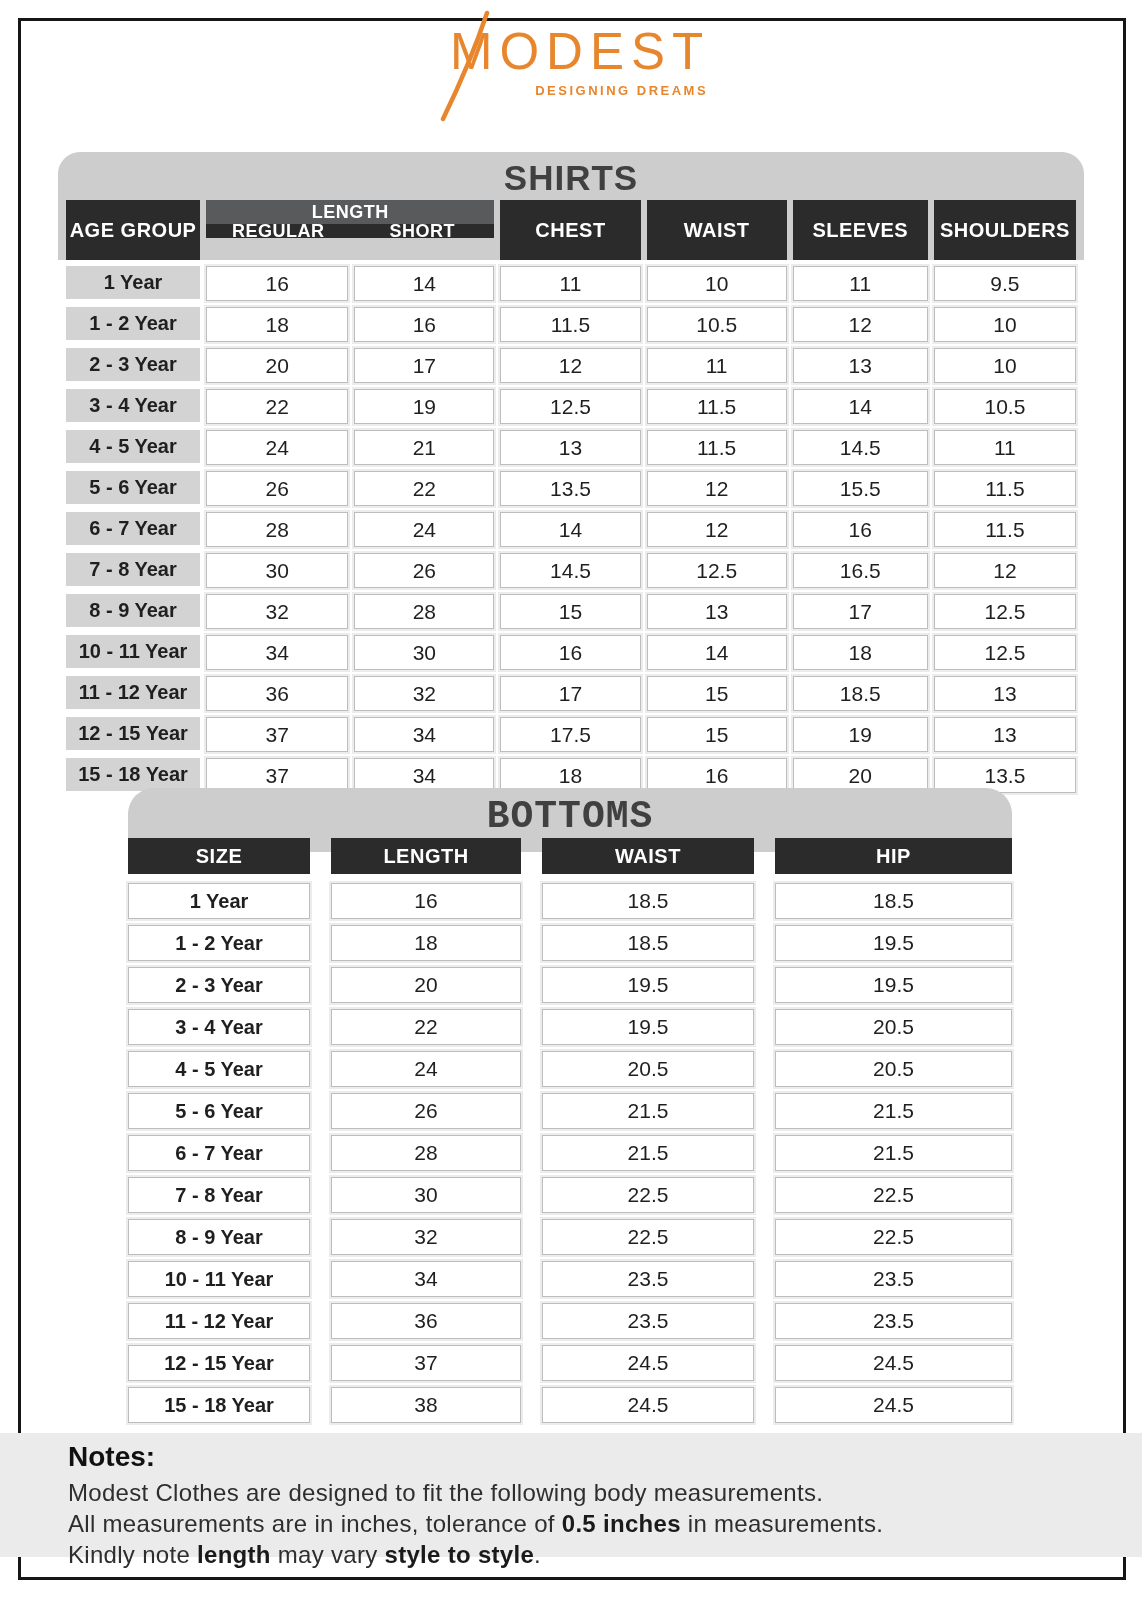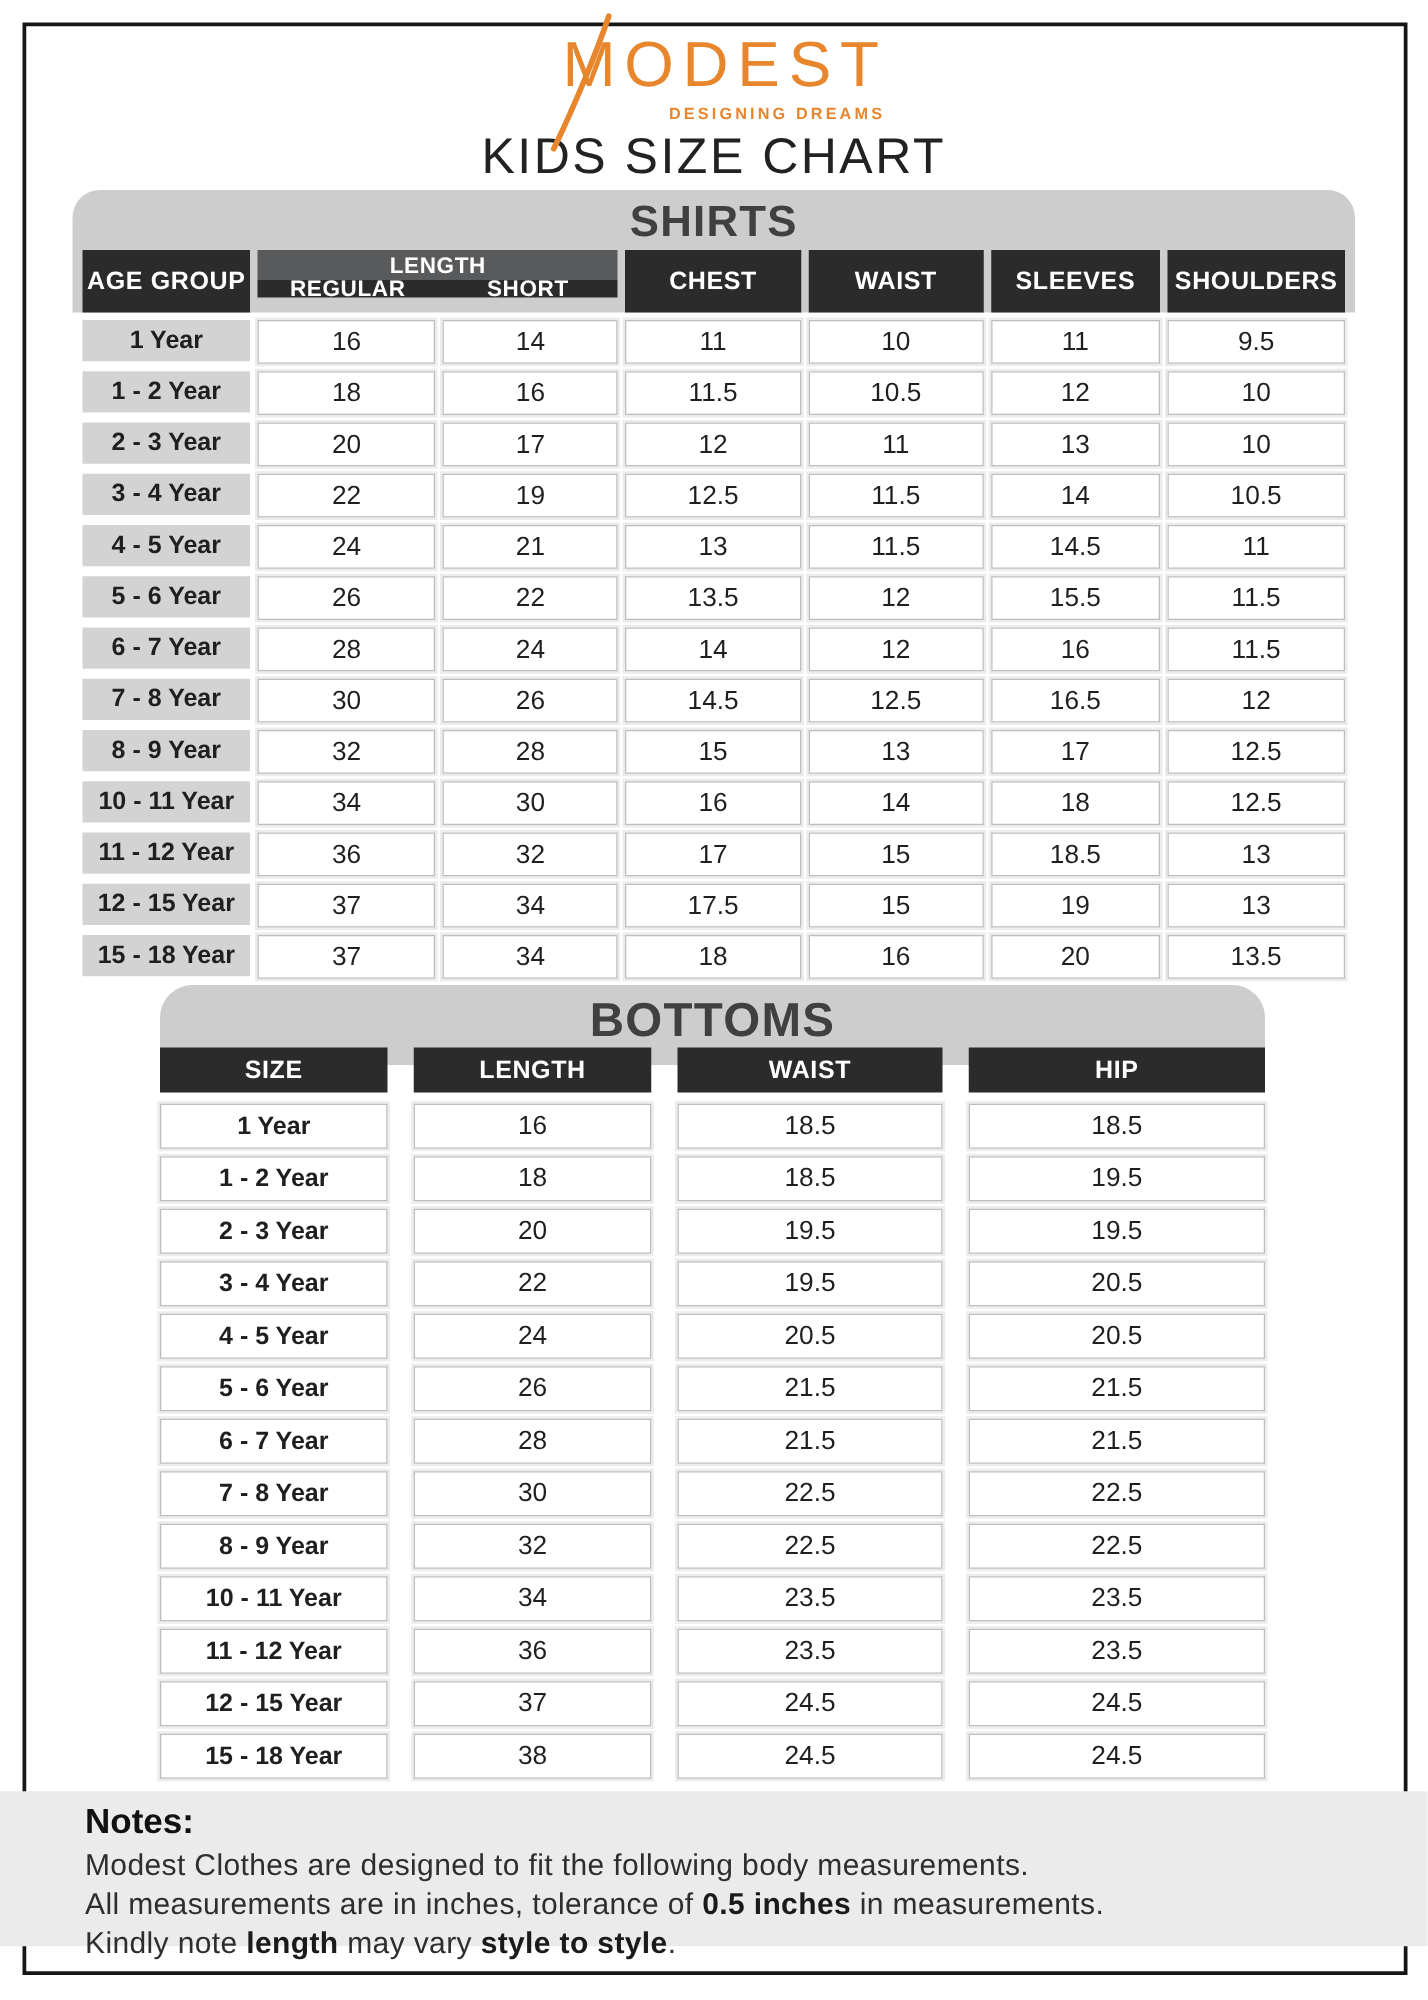--- a/index.html
+++ b/index.html
@@ -45,21 +45,21 @@
     letter-spacing:1px; color:#404040; height:44px; line-height:44px;
   }
   .sgrid {
     display:grid;
     grid-template-columns:133fr 141fr 139fr 139fr 139fr 134fr 141fr;
     gap:6px;
   }
   .hcell {
     background:#2b2b2b; color:#fff; font-weight:700; font-size:20px;
     letter-spacing:0.5px; display:flex; align-items:center; justify-content:center;
-    height:50px;
+    height:60px;
   }
   .length-group { grid-column:2 / span 2; display:flex; flex-direction:column; height:50px; }
   .length-top {
     background:#595a5c; color:#fff; font-weight:700; font-size:18px;
     height:24px; display:flex; align-items:center; justify-content:center; letter-spacing:0.5px;
   }
   .length-bottom { background:#2b2b2b; height:14px; display:flex; }
   .length-bottom div {
     flex:1; color:#fff; font-weight:700; font-size:18px;
     display:flex; align-items:center; justify-content:center; letter-spacing:0.5px;
@@ -68,21 +68,21 @@
   .srow { display:grid; grid-template-columns:133fr 141fr 139fr 139fr 139fr 134fr 141fr; gap:6px; }
   .scell {
     height:33px; display:flex; align-items:center; justify-content:center;
     font-size:21px; color:#1f1f1f;
   }
   .dcell { background:#fff; border:1px solid #bdbdbd; box-shadow:0 0 0 2px #ececec; }
   .age-cell { background:#d3d3d3; font-weight:700; font-size:20px; }
 
   
   .bottoms { position:absolute; left:128px; top:788px; width:884px; }
-  .bottoms .panel { height:64px; border-radius:26px 26px 0 0; }
+  .bottoms .panel { height:64px; border-radius:26px 26px 0 0;font-family:Liberation Mono, monospace; }
   .bottoms .section-title { height:58px; line-height:58px; font-size:38px; }
   .bgrid { display:grid; grid-template-columns:182fr 190fr 212fr 237fr; column-gap:21px; }
   .bottoms .hcell { height:36px; position:relative; z-index:1; }
   .bottoms-header { margin-top:-14px; }
   .bottoms-body { margin-top:9px; display:flex; flex-direction:column; gap:6px; }
   .brow { display:grid; grid-template-columns:182fr 190fr 212fr 237fr; column-gap:21px; }
   .bcell {
     height:34px; display:flex; align-items:center; justify-content:center;
     font-size:21px; color:#1f1f1f; background:#fff;
     border:1px solid #bdbdbd; box-shadow:0 0 0 2px #ececec;
@@ -104,21 +104,20 @@
 <div class="frame"></div>
 
 <div class="header">
   <div class="logo">
     <svg class="swoosh" width="52" height="112" viewBox="0 0 52 112">
       <path d="M49 3 C40 30 22 74 5 109" fill="none" stroke="#E8862D" stroke-width="4.5" stroke-linecap="round"></path>
     </svg>
     <span class="brand-name">MODEST</span>
     <span class="tagline">DESIGNING DREAMS</span>
   </div>
-  <div class="page-title">KIDS SIZE CHART</div>
 </div>
 
 <div class="shirts">
   <div class="panel">
     <div class="section-title">SHIRTS</div>
     <div class="sgrid">
       <div class="hcell">AGE GROUP</div>
       <div class="length-group">
         <div class="length-top">LENGTH</div>
         <div class="length-bottom">

